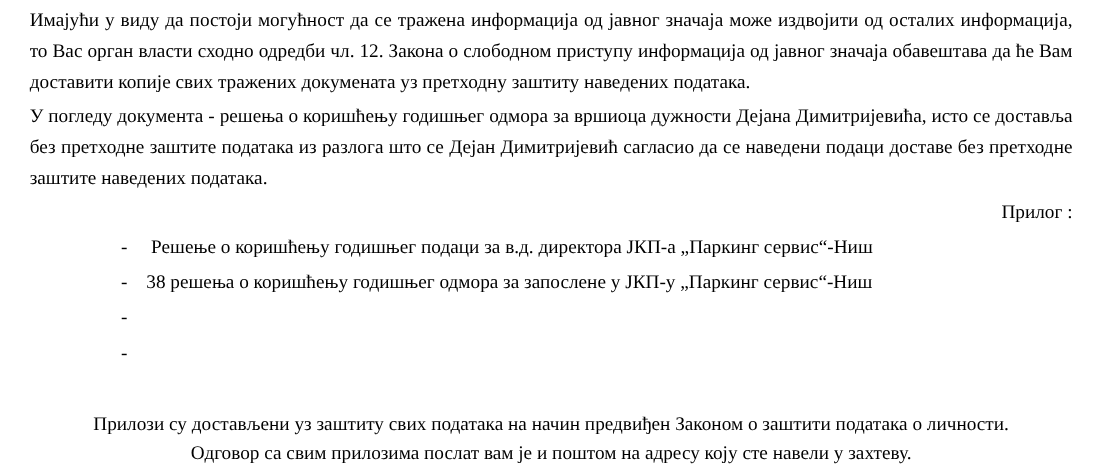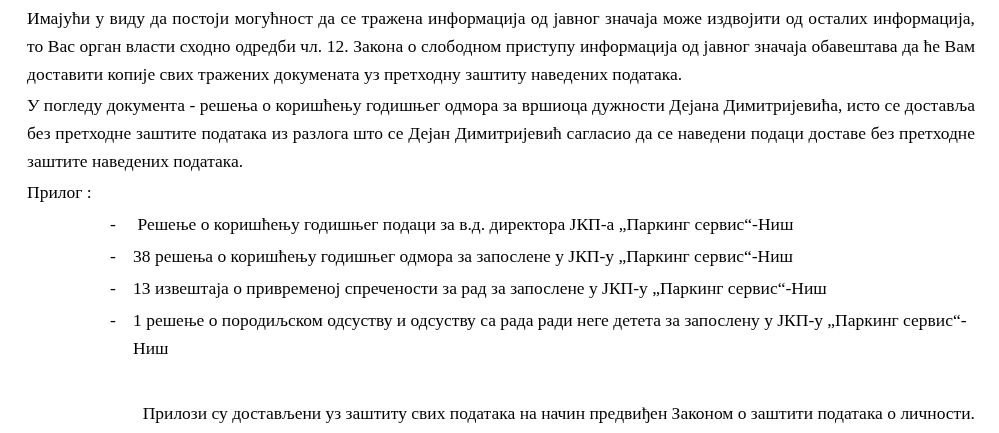--- a/index.html
+++ b/index.html
@@ -25,21 +25,21 @@
     margin: 0 0 3px 0;
     font-size: 17.5px;
     line-height: 28px;
     text-align: justify;
     text-justify: inter-word;
   }
   .attachments-label {
     margin: 0;
     font-size: 17.5px;
     line-height: 28px;
-    text-align: left;
+    text-align: right;
   }
   .attachment-list {
     margin: 4px 0 0 0;
     padding: 0;
     list-style: none;
   }
   .attachment-item {
     display: flex;
     align-items: flex-start;
     font-size: 17.5px;
@@ -55,21 +55,21 @@
   .attachment-text {
     white-space: pre-wrap;
   }
   .closing {
     margin-top: 38px;
   }
   .closing-line {
     margin: 0;
     font-size: 17.5px;
     line-height: 26px;
-    text-align: right;
+    text-align: center;
   }
 </style>
 </head>
 <body>
 
 <div class="page">
 
   <p class="para">Имајући у виду да постоји могућност да се тражена информација од јавног значаја може издвојити од осталих информација, то Вас орган власти сходно одредби чл. 12. Закона о слободном приступу информација од јавног значаја обавештава да ће Вам доставити копије свих тражених докумената уз претходну заштиту наведених података.</p>
 
   <p class="para">У погледу документа - решења о коришћењу годишњег одмора за вршиоца дужности Дејана Димитријевића, исто се доставља без претходне заштите података из разлога што се Дејан Димитријевић сагласио да се наведени подаци доставе без претходне заштите наведених података.</p>
@@ -80,25 +80,23 @@
     <li class="attachment-item">
       <span class="attachment-bullet">-</span>
       <span class="attachment-text"> Решење о коришћењу годишњег подаци за в.д. директора ЈКП-а „Паркинг сервис“-Ниш</span>
     </li>
     <li class="attachment-item">
       <span class="attachment-bullet">-</span>
       <span class="attachment-text">38 решења о коришћењу годишњег одмора за запослене у ЈКП-у „Паркинг сервис“-Ниш</span>
     </li>
     <li class="attachment-item">
       <span class="attachment-bullet">-</span>
-      <span class="attachment-text">13 извештаја о привременој спречености за рад за запослене у ЈКП-у „Паркинг сервис“-Ниш</span>
     </li>
     <li class="attachment-item">
       <span class="attachment-bullet">-</span>
-      <span class="attachment-text">1 решење о породиљском одсуству и одсуству са рада ради неге детета за запослену у ЈКП-у „Паркинг сервис“-Ниш</span>
     </li>
   </ul>
 
   <div class="closing">
     <p class="closing-line">Прилози су достављени уз заштиту свих података на начин предвиђен Законом о заштити података о личности.</p>
     <p class="closing-line">Одговор са свим прилозима послат вам је и поштом на адресу коју сте навели у захтеву.</p>
   </div>
 
 </div>
 

